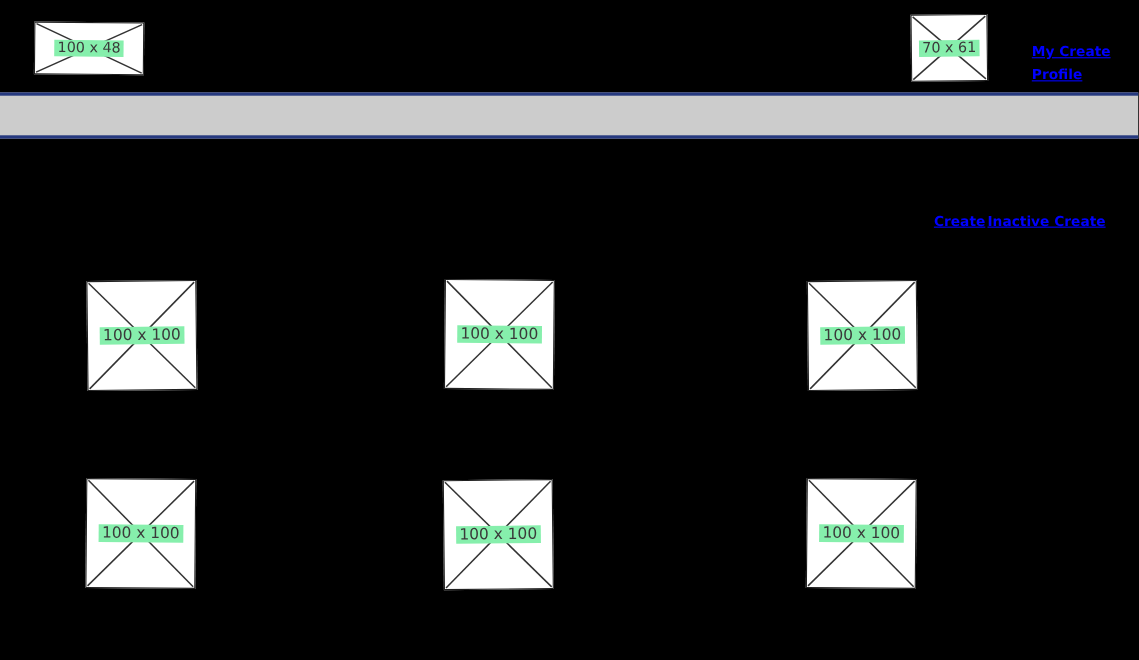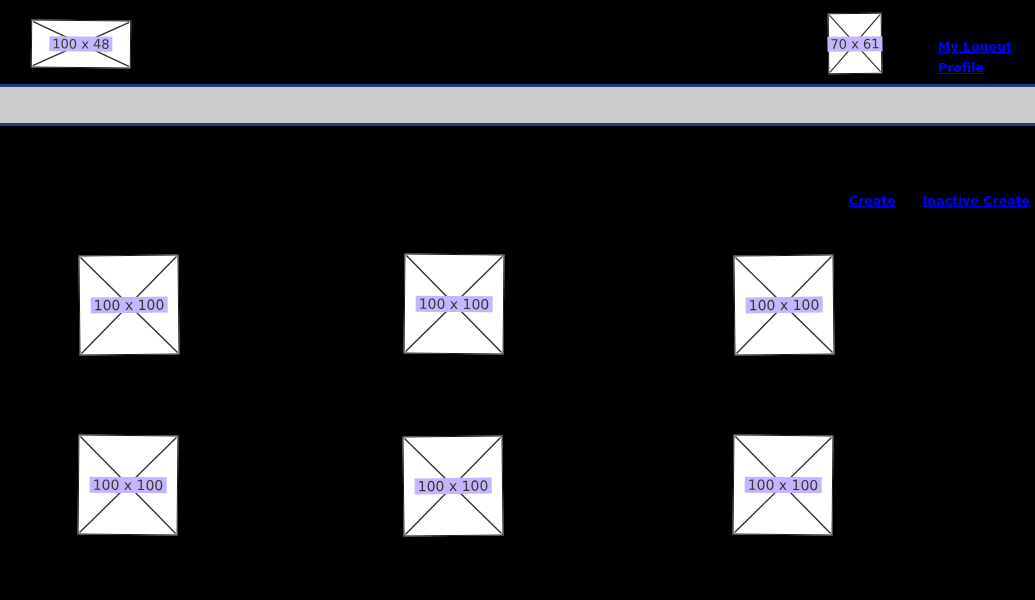--- a/index.html
+++ b/index.html
@@ -16,21 +16,21 @@
     position: absolute;
     background: #ffffff;
     border: 1px solid #1f1f1f;
     box-sizing: border-box;
   }
   .ph svg { position: absolute; top: 0; left: 0; width: 100%; height: 100%; }
   .ph svg line { stroke: #333333; stroke-width: 1.4; }
   .ph .ph-label {
     position: absolute; top: 50%; left: 50%;
     transform: translate(-50%, -50%);
-    background: #c4b5fd;
+    background: #86efac;
     padding: 0 3px;
     color: #3a3a3a;
     font-size: 14px;
     white-space: nowrap;
   }
   .ph.small .ph-label { font-size: 13px; }
   .tilt-l { transform: rotate(-0.6deg); }
   .tilt-r { transform: rotate(0.5deg); }
 
   
@@ -53,48 +53,48 @@
     background: #cccccc;
     border-top: 3px solid #26397f;
     border-bottom: 3px solid #26397f;
   }
 
   
   .actions {
     position: absolute;
     left: 849px; top: 193px;
     display: flex;
-    gap: 27px;
+    gap: 2px;
   }
   .actions .hlink { position: static; }
 </style>
 </head>
 <body>
 
 <div>
 
   <div>
 
     <div class="ph tilt-r" style="left:31px; top:20px; width:100px; height:48px;">
       <svg viewBox="0 0 100 48" preserveAspectRatio="none">
         <line x1="1" y1="1" x2="99" y2="47"></line>
         <line x1="1" y1="47" x2="99" y2="1"></line>
       </svg>
       <span class="ph-label" style="font-size:13px;">100 x 48</span>
     </div>
 
-    <div class="ph small tilt-l" style="left:828px; top:13px; width:54px; height:61px;">
+    <div class="ph small tilt-l" style="left:828px; top:13px; width:70px; height:61px;">
       <svg viewBox="0 0 70 61" preserveAspectRatio="none">
         <line x1="1" y1="1" x2="69" y2="60"></line>
         <line x1="1" y1="60" x2="69" y2="1"></line>
       </svg>
       <span class="ph-label">70 x 61</span>
     </div>
 
-    <a class="hlink" style="left:938px; top:39px;">My Logout</a>
+    <a class="hlink" style="left:938px; top:39px;">My Create</a>
 
     <a class="hlink" style="left:938px; top:60px;">Profile</a>
   </div>
 
   <div class="navbar"></div>
 
   <div>
 
     <div class="actions">
       <a class="hlink">Create</a>

